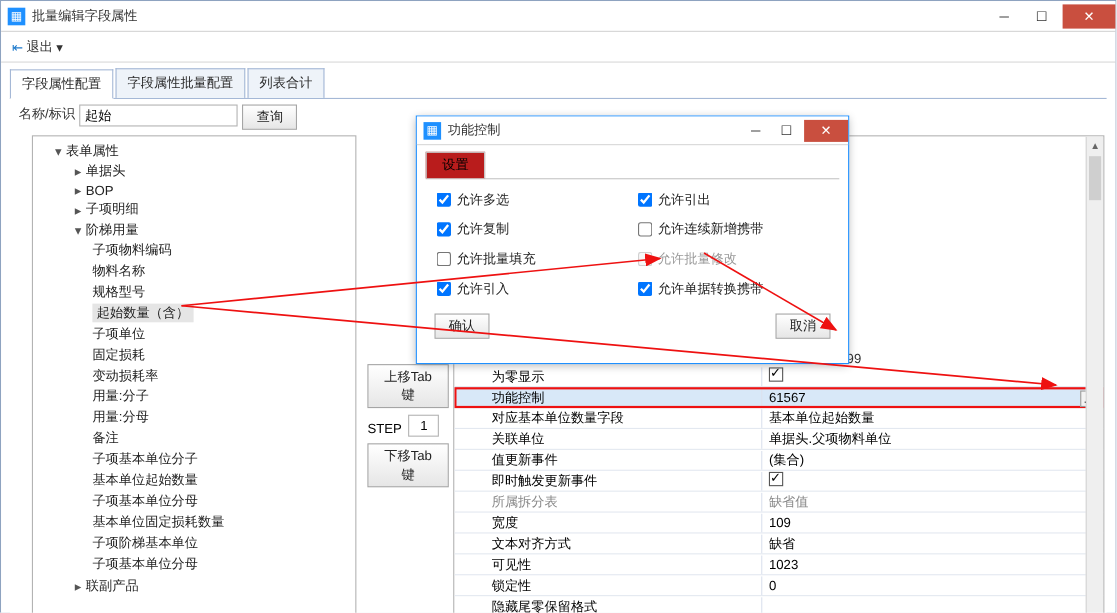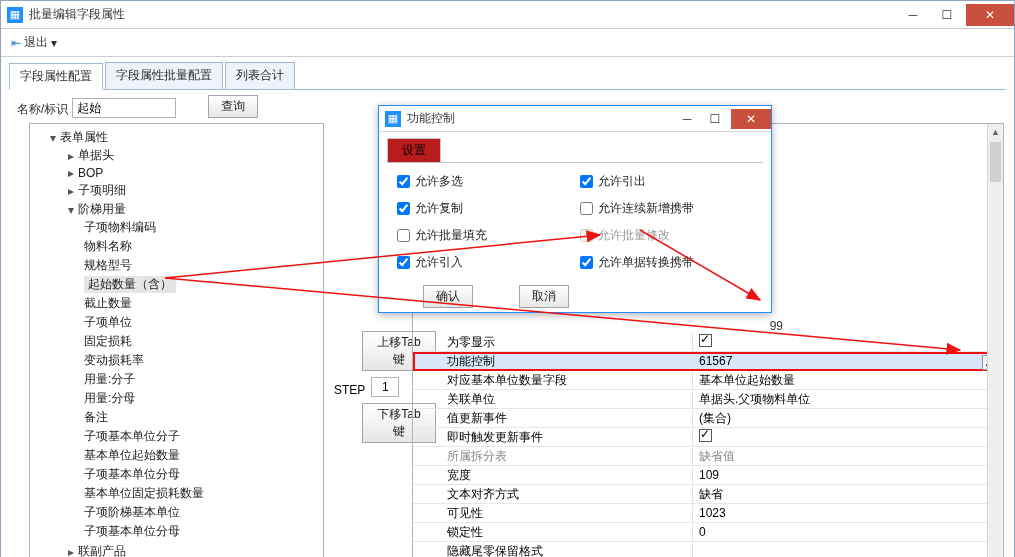--- a/index.html
+++ b/index.html
@@ -19,24 +19,24 @@
 
     .toolbar { background: #fff; height: 28px; display: flex; align-items: center; padding: 0 6px; gap: 6px; border-bottom: 1px solid #d0d0d0; }
     .toolbar-btn { display: flex; align-items: center; gap: 3px; color: #333; padding: 2px 4px; }
     .toolbar-btn .icon { color: #1e7acc; }
 
     .tabs-area { background: #fff; padding: 5px 8px 0 8px; }
     .tabs { display: flex; gap: 2px; border-bottom: 1px solid #a5b8d6; }
     .tab { padding: 4px 10px; border: 1px solid #a5b8d6; border-bottom: none; background: #eef3f9; color: #2a2a2a; }
     .tab.active { background: #fff; border-bottom: 1px solid #fff; position: relative; top: 1px; }
 
-    .search-row { display: flex; align-items: flex-end; gap: 4px; padding: 5px 8px; background: #fff; }
+    .search-row { display: flex; align-items: flex-start; gap: 4px; padding: 5px 8px; background: #fff; }
     .search-row label { color: #333; }
-    .search-input { width: 104px; height: 20px; border: 1px solid #b3b3b3; padding: 0 4px; }
-    .btn { border: 1px solid #a5a5a5; background: linear-gradient(#fff,#e6e6e6); padding: 2px 12px; color: #222; margin-left: 28px; }
+    .search-input { width: 144px; height: 20px; border: 1px solid #b3b3b3; padding: 0 4px; }
+    .btn { border: 1px solid #a5a5a5; background: linear-gradient(#fff,#e6e6e6); padding: 2px 12px; color: #222; }
 
     .body-area { display: flex; height: 450px; background: #fff; }
 
     .tree { width: 295px; border: 1px solid #b3b3b3; margin: 0 6px 0 20px; overflow: auto; padding: 4px 0; background: #fff; }
     .tree ul { list-style: none; padding-left: 18px; }
     .tree li { padding: 1px 0; white-space: nowrap; color: #222; }
     .tree li > .node { display: flex; align-items: center; gap: 2px; }
     .tree .exp { display: inline-block; width: 10px; text-align: center; color: #555; }
     .tree .sel { background: #e5e5e5; display: inline-block; padding: 0 4px; }
 
@@ -65,21 +65,21 @@
     .dlg-tb-btns { display: flex; }
     .dlg-tb-btns .tb-btn { width: 28px; height: 20px; }
     .dlg-tb-btns .close { background: #c94f3f; width: 40px; color: #fff; }
     .dlg-tabs { padding: 6px 8px 0; }
     .dlg-tabs .dtabs { display: flex; border-bottom: 1px solid #c5c5c5; }
     .dlg-tabs .dtab { padding: 3px 14px; border: 1px solid #c5c5c5; border-bottom: none; background: #b91c1c; }
     .dlg-body { padding: 10px 18px 4px; display: grid; grid-template-columns: 1fr 1fr; row-gap: 10px; column-gap: 10px; }
     .cb { display: flex; align-items: center; gap: 5px; color: #222; }
     .cb input { width: 13px; height: 13px; }
     .cb.grey { color: #9a9a9a; }
-    .dlg-foot { padding: 10px 16px 4px; display: flex; justify-content: flex-start; gap: 18px; }
+    .dlg-foot { padding: 10px 16px 22px; display: flex; justify-content: space-between; gap: 18px; }
 
     
     svg.overlay { position: absolute; top: 0; left: 0; pointer-events: none; z-index: 20; }
 
     .vscroll { position: absolute; right: 0; top: 0; bottom: 0; width: 16px; background: #efefef; border-left: 1px solid #d5d5d5; }
     .vscroll .arrow { height: 16px; text-align: center; color: #666; font-size: 9px; line-height: 16px; }
     .vscroll .thumb { position: absolute; top: 18px; left: 2px; right: 2px; height: 40px; background: #cfcfcf; }
   </style>
 </head>
 <body>
@@ -148,21 +148,20 @@
               <li>
                   <span class="node">
                     <span class="exp">▾</span>
                     <span>阶梯用量</span>
                   </span>
                 <ul>
                   <li>子项物料编码</li>
                   <li>物料名称</li>
                   <li>规格型号</li>
                   <li><span class="sel">起始数量（含）</span></li>
-                  <li>截止数量</li>
                   <li>子项单位</li>
                   <li>固定损耗</li>
                   <li>变动损耗率</li>
                   <li>用量:分子</li>
                   <li>用量:分母</li>
                   <li>备注</li>
                   <li>子项基本单位分子</li>
                   <li>基本单位起始数量</li>
                   <li>子项基本单位分母</li>
                   <li>基本单位固定损耗数量</li>

